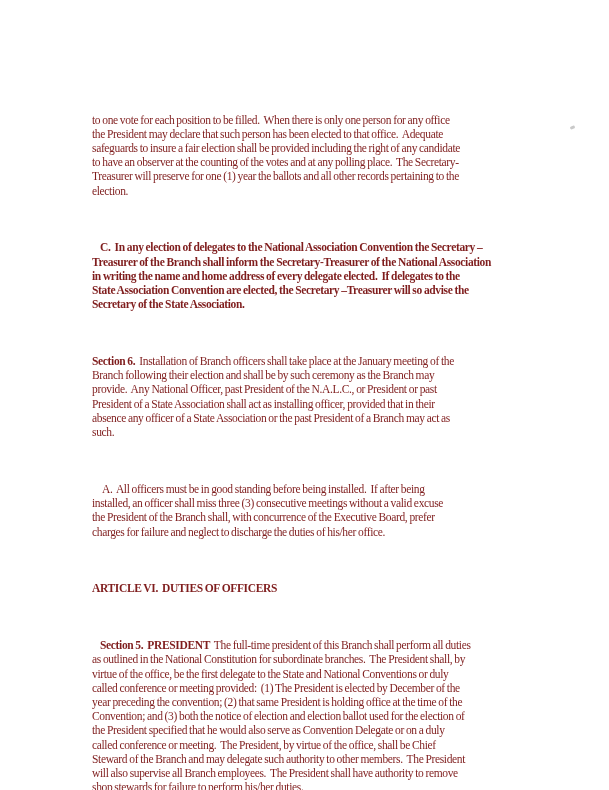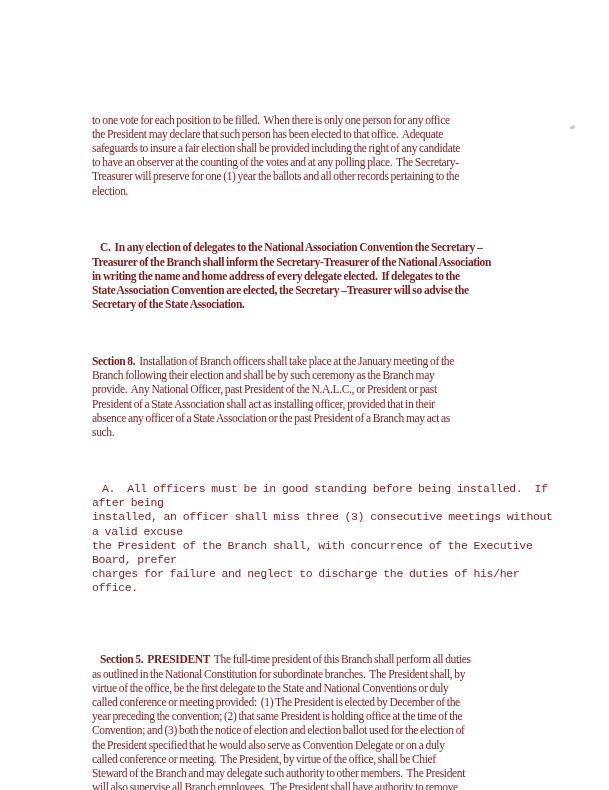--- a/index.html
+++ b/index.html
@@ -23,21 +23,21 @@
     word-spacing: -0.5px;
     white-space: pre-wrap;
   }
   .doc p { margin: 0; }
   .lead { font-weight: bold; }
   .heading { font-weight: bold; }
   .ind8  { text-indent: 8px; }
   .ind10 { text-indent: 10px; }
   .m-c   { margin-top: 16px; font-weight: bold; }
   .m-s5  { margin-top: 19px; }
-  .m-a1  { margin-top: 15px; font-family: Liberation Mono, monospace; }
+  .m-a1  { margin-top: 15px; }
   .m-art { margin-top: 24px; }
   .m-s1  { margin-top: 14px; }
   .speck {
     position: absolute;
     left: 570px; top: 126px;
     width: 5px; height: 3px;
     background: #c9c9c9;
     border-radius: 2px;
     transform: rotate(-20deg);
   }
@@ -54,32 +54,33 @@
 to have an observer at the counting of the votes and at any polling place.  The Secretary-
 Treasurer will preserve for one (1) year the ballots and all other records pertaining to the
 election.</p>
 
     <p class="para m-c ind8">C.  In any election of delegates to the National Association Convention the Secretary –
 Treasurer of the Branch shall inform the Secretary-Treasurer of the National Association
 in writing the name and home address of every delegate elected.  If delegates to the
 State Association Convention are elected, the Secretary –Treasurer will so advise the
 Secretary of the State Association.</p>
 
-    <p class="para m-s5"><b class="lead">Section 8.</b><span>  Installation of Branch officers shall take place at the January meeting of the
+    <p class="para m-s5"><b class="lead">Section 6.</b><span>  Installation of Branch officers shall take place at the January meeting of the
 Branch following their election and shall be by such ceremony as the Branch may
 provide.  Any National Officer, past President of the N.A.L.C., or President or past
 President of a State Association shall act as installing officer, provided that in their
 absence any officer of a State Association or the past President of a Branch may act as
 such.</span></p>
 
     <p class="para m-a1 ind10">A.  All officers must be in good standing before being installed.  If after being
 installed, an officer shall miss three (3) consecutive meetings without a valid excuse
 the President of the Branch shall, with concurrence of the Executive Board, prefer
 charges for failure and neglect to discharge the duties of his/her office.</p>
 
+    <p class="para m-art heading">ARTICLE VI.  DUTIES OF OFFICERS</p>
 
     <p class="para m-s1 ind8"><b class="lead">Section 5.  PRESIDENT</b><span>  The full-time president of this Branch shall perform all duties
 as outlined in the National Constitution for subordinate branches.  The President shall, by
 virtue of the office, be the first delegate to the State and National Conventions or duly
 called conference or meeting provided:  (1) The President is elected by December of the
 year preceding the convention; (2) that same President is holding office at the time of the
 Convention; and (3) both the notice of election and election ballot used for the election of
 the President specified that he would also serve as Convention Delegate or on a duly
 called conference or meeting.  The President, by virtue of the office, shall be Chief
 Steward of the Branch and may delegate such authority to other members.  The President

